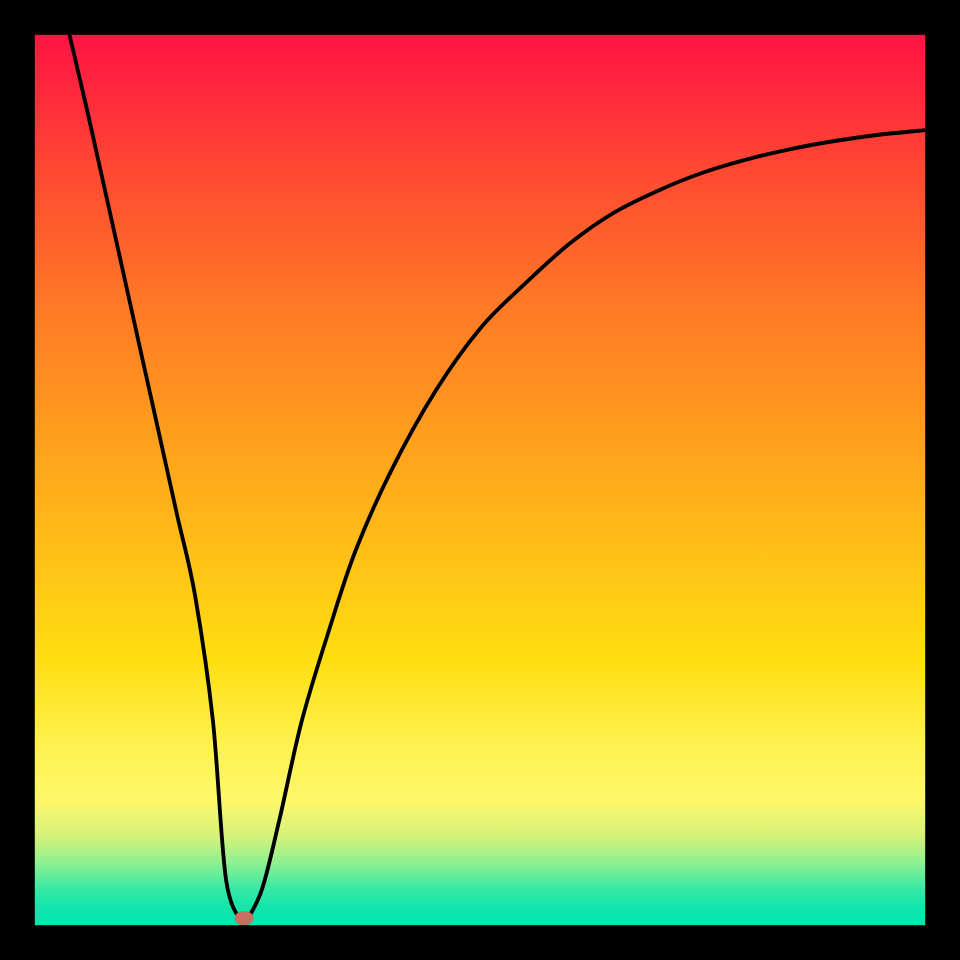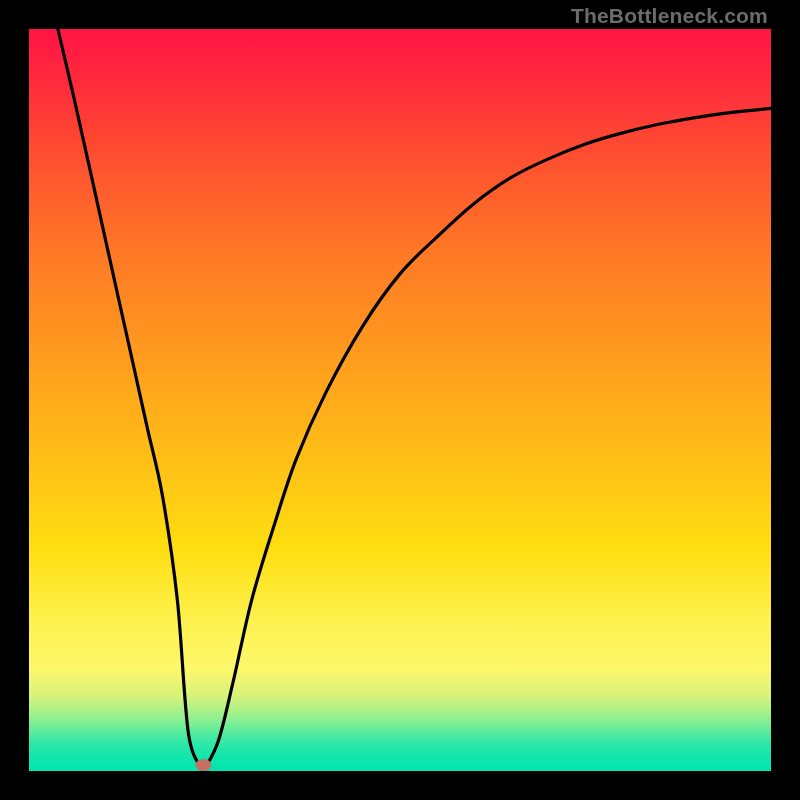--- a/index.html
+++ b/index.html
@@ -64,14 +64,13 @@
 
 <div class="wrap">
 
   <div class="plot">
     <svg class="curve" viewBox="0 0 742 742" preserveAspectRatio="none">
       <path fill="none" stroke="#000" stroke-width="3.2" stroke-linecap="round" d="M 28.9 0.0 C 31.5 11.1, 39.4 44.5, 44.5 66.8 C 49.6 89.0, 54.4 111.3, 59.4 133.6 C 64.3 155.8, 69.3 178.1, 74.2 200.3 C 79.1 222.6, 84.1 244.9, 89.0 267.1 C 94.0 289.4, 98.9 311.6, 103.9 333.9 C 108.8 356.2, 113.8 378.4, 118.7 400.7 C 123.7 422.9, 128.6 439.0, 133.6 467.5 C 138.5 495.9, 144.1 531.8, 148.4 571.3 C 152.7 610.9, 155.2 676.5, 159.5 704.9 C 163.9 733.3, 171.9 735.8, 174.4 742.0 M 174.4 742.0 C 176.8 737.1, 184.3 727.2, 189.2 712.3 C 194.2 697.5, 198.5 676.5, 204.1 653.0 C 209.6 629.5, 215.8 597.3, 222.6 571.3 C 229.4 545.4, 237.4 520.6, 244.9 497.1 C 252.3 473.6, 258.5 452.6, 267.1 430.4 C 275.8 408.1, 285.7 385.8, 296.8 363.6 C 307.9 341.3, 321.5 316.6, 333.9 296.8 C 346.3 277.0, 358.6 259.7, 371.0 244.9 C 383.4 230.0, 395.7 219.5, 408.1 207.8 C 420.5 196.0, 432.8 184.3, 445.2 174.4 C 457.6 164.5, 469.9 155.8, 482.3 148.4 C 494.7 141.0, 507.0 135.4, 519.4 129.9 C 531.8 124.3, 544.1 119.3, 556.5 115.0 C 568.9 110.7, 581.2 107.2, 593.6 103.9 C 606.0 100.5, 618.3 97.6, 630.7 95.0 C 643.1 92.4, 655.4 90.3, 667.8 88.3 C 680.2 86.3, 692.5 84.6, 704.9 83.1 C 717.3 81.6, 735.8 80.0, 742.0 79.4" id="curve-path"></path>
       <ellipse cx="174.4" cy="736.1" rx="8" ry="6" fill="#c77062" id="marker-dot"></ellipse>
     </svg>
   </div>
 
-  <div class="attrib">TheBottleneck.com</div>
 </div>
 
 </body></html>

